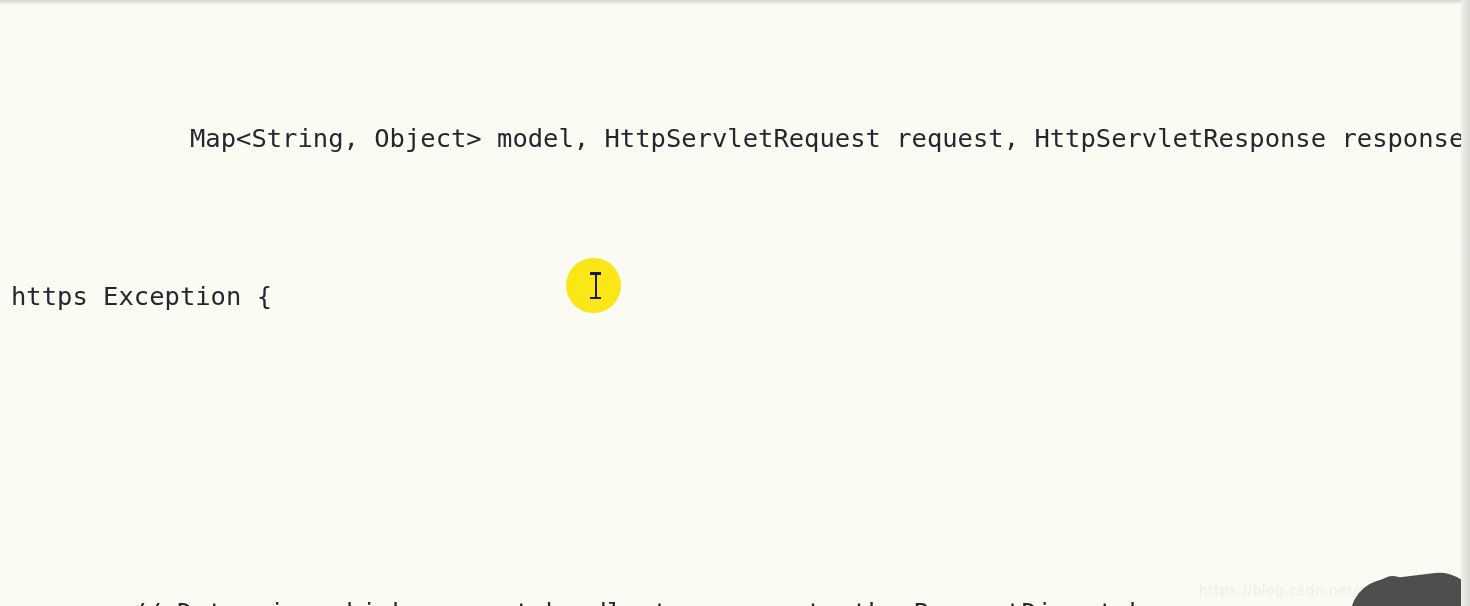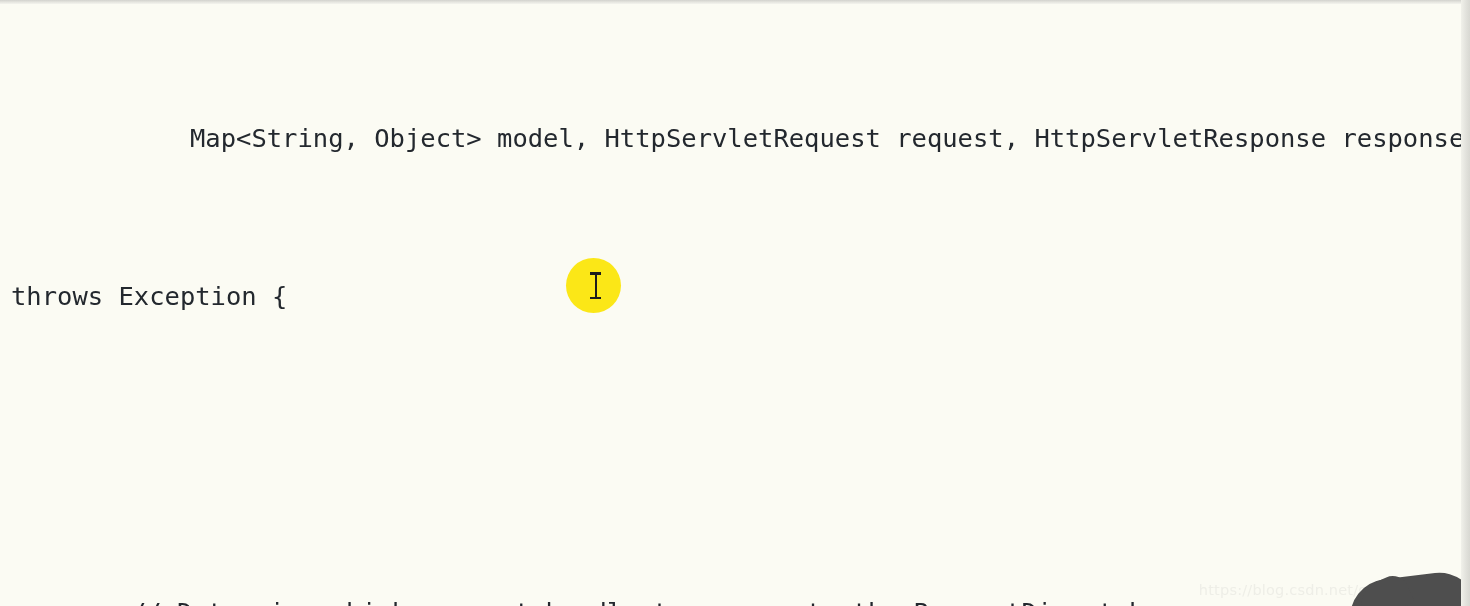--- a/index.html
+++ b/index.html
@@ -122,21 +122,21 @@
 <body>
 
 <div id="screen">
 
   <div class="edge-top"></div>
 
   <div class="code">
 
     <div class="line" style="padding-left:190px;">Map&lt;String, Object&gt; model, HttpServletRequest request, HttpServletResponse response)</div>
 
-    <div class="line" style="padding-left:11px;">throws Exception {</div>
+    <div class="line" style="padding-left:11px;">https Exception {</div>
 
     <div class="line blank" style="padding-left:11px;">&nbsp;</div>
 
     <div class="line" style="padding-left:131px;">// Determine which request handle to expose to the RequestDispatcher.</div>
 
     
 
     
 
     

